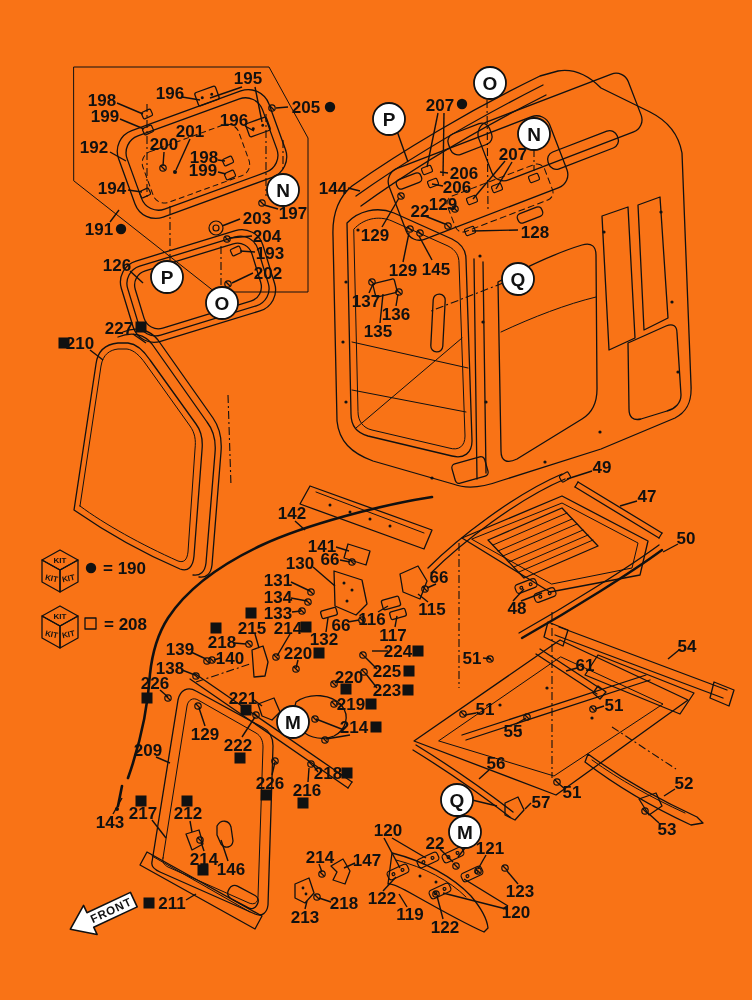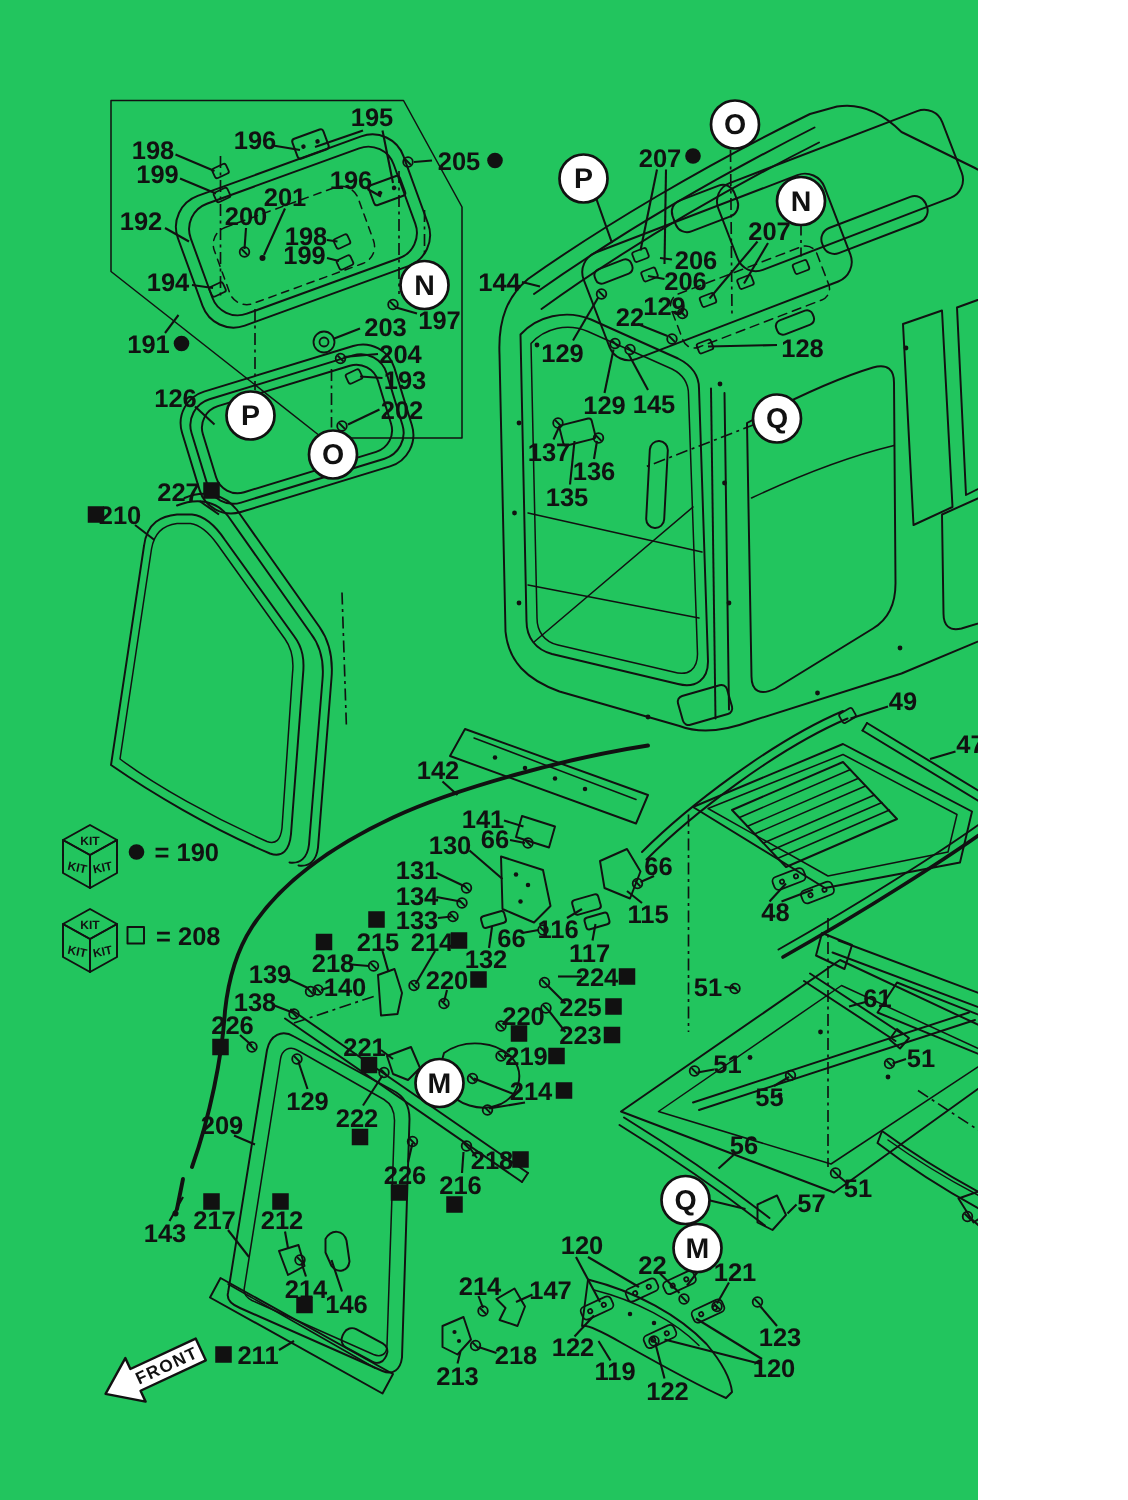--- a/index.html
+++ b/index.html
@@ -1,16 +1,16 @@
 <!DOCTYPE html>
 <html><head>
 <meta charset="utf-8">
 <style>
   html,body{margin:0;padding:0;background:#fff;}
-  #stage{width:652px;height:1000px;position:relative;background:#22c55e;overflow:hidden;}
+  #stage{width:752px;height:1000px;position:relative;background:#f97316;overflow:hidden;}
   svg text{font-family:"Liberation Sans",sans-serif;}
   .art path,.art rect,.art line,.art ellipse,.art polyline{stroke:#111;fill:none;stroke-width:1.3;stroke-linejoin:round;stroke-linecap:round;}
   .art .thick{stroke-width:2.6;}
   .art .thin{stroke-width:1;}
   .art .dot{fill:#111;stroke:none;}
   .art .dk{stroke-width:2.4;}
   .callout{font-size:17px;font-weight:bold;fill:#111;text-anchor:middle;}
   .balloon-t{font-size:19px;font-weight:bold;fill:#111;text-anchor:middle;}
   .kit-t{font-size:8px;font-weight:bold;fill:#111;text-anchor:middle;}
   .legend-t{font-size:17px;font-weight:bold;fill:#111;}

